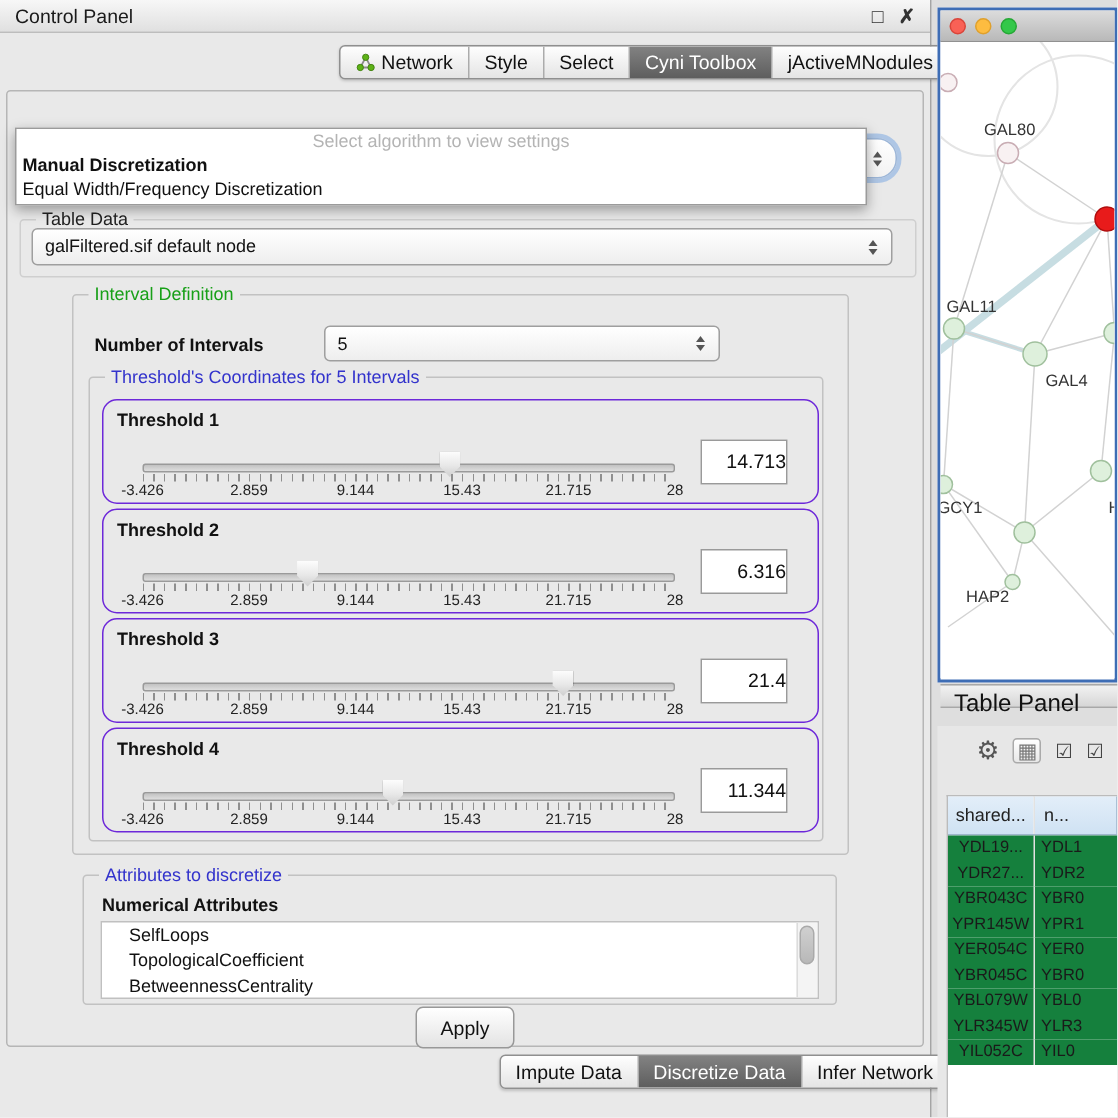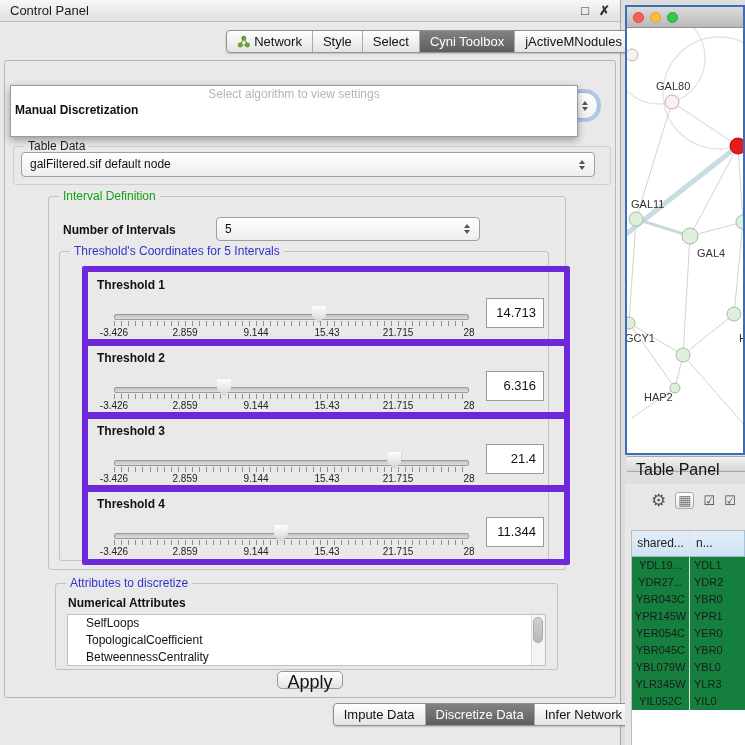--- a/index.html
+++ b/index.html
@@ -44,38 +44,38 @@
 
   .tdgroup{left:8px;top:85px;width:596px;height:37px;border-color:#cfcfcf}
   .tdcombo{position:absolute;left:16px;top:91px;width:574px;height:25px}
 
   .igroup{left:43px;top:135px;width:516px;height:372px}
   .ni-label{position:absolute;left:14px;top:26px;font-size:12px;font-weight:700;color:#111}
   .nicombo{position:absolute;left:167px;top:20px;width:264px;height:24px}
   .thgroup{position:absolute;left:10px;top:54px;width:488px;height:308px}
   .th-list{position:absolute;left:0;top:0;right:0;bottom:0}
 
-  .tbox{position:absolute;left:22px;width:476px;height:68px;border:6px solid #6d28d9;border-radius:2px}
+  .tbox{position:absolute;left:8px;width:476px;height:68px;border:1px solid #6d28d9;border-radius:10px}
   .tblabel{position:absolute;left:9px;top:6px;font-size:12px;font-weight:700;color:#111}
   .sarea{position:absolute;left:26px;top:34px;width:355px;height:32px}
   .strack{position:absolute;left:0;right:0;top:8px;height:4px;background:linear-gradient(#c2c2c2,#dedede);border:1px solid #9a9a9a;border-radius:2px}
   .sthumb{position:absolute;top:0;width:14px;height:17px;background:linear-gradient(#fdfdfd 0%,#e8e8e8 55%,#cfcfcf 100%);clip-path:polygon(0 0,100% 0,100% 58%,50% 100%,0 58%);filter:drop-shadow(0 0 1px rgba(0,0,0,.55))}
   .sticks{position:absolute;left:0;right:0;top:15px;height:5px;background:repeating-linear-gradient(to right,#8f8f8f 0,#8f8f8f 1px,transparent 1px,transparent 7.1px)}
   .sscale{position:absolute;left:0;right:0;top:21px;height:11px}
   .sclab{position:absolute;transform:translateX(-50%);font-size:10px;color:#222;white-space:nowrap}
-  .vfield{position:absolute;right:20px;top:26px;width:58px;height:30px;background:#fff;border:1px solid #9a9a9a;font-size:13px;line-height:28px;text-align:right;padding-right:7px;box-sizing:border-box;color:#111}
+  .vfield{position:absolute;right:20px;top:26px;width:58px;height:30px;background:#fff;border:1px solid #9a9a9a;font-size:13px;line-height:28px;text-align:right;box-sizing:border-box;color:#111}
 
   .agroup{left:50px;top:522px;width:501px;height:85px}
   .na-label{position:absolute;left:12px;top:12px;font-size:12px;font-weight:700;color:#111}
   .listbox{position:absolute;left:11px;right:11px;top:30px;height:50px;background:#fff;border:1px solid #c0c0c0;overflow:hidden}
   .litem{font-size:12px;line-height:17px;padding-left:18px;color:#111;white-space:nowrap}
   .vscroll{position:absolute;right:0;top:0;bottom:0;width:13px;background:#f4f4f4;border-left:1px solid #dcdcdc}
   .vthumb{position:absolute;top:2px;left:1px;width:10px;height:26px;background:linear-gradient(#d0d0d0,#b8b8b8);border:1px solid #aaa;border-radius:5px;box-sizing:border-box}
 
-  .apply{position:absolute;left:50%;transform:translateX(-50%);top:610px;width:66px;height:18px;background:linear-gradient(#ffffff,#e3e3e3);border:1px solid #989898;border-radius:5px;font-size:18px;font-family:inherit;color:#111;padding:0}
+  .apply{position:absolute;left:50%;transform:translateX(-50%);top:610px;width:66px;height:28px;background:linear-gradient(#ffffff,#e3e3e3);border:1px solid #989898;border-radius:5px;font-size:13px;font-family:inherit;color:#111;padding:0}
 
   
   .net-window{position:absolute;left:625px;top:5px;width:120px;height:450px;border:2px solid var(--frame-blue,#3e6db5);box-sizing:border-box;background:#fff}
   .mac-titlebar{height:21px;background:linear-gradient(#dcdcdc,#b9b9b9);border-bottom:1px solid #919191;display:flex;align-items:center;padding-left:6px;gap:6px;box-sizing:border-box}
   .light{width:11px;height:11px;border-radius:50%;display:inline-block;box-sizing:border-box}
   .light.red{background:#f96156;border:1px solid #d9453a}
   .light.yellow{background:#fdbc40;border:1px solid #dfa02c}
   .light.green{background:#34c84a;border:1px solid #25a835}
   .net-canvas{position:relative;width:116px;height:424px;background:#fff;overflow:hidden}
 
@@ -141,20 +141,21 @@
       <div class="algo-combo">
         <span class="combo-arrows">
             <i class="up"></i>
             <i class="dn"></i>
           </span>
       </div>
 
       <div class="popup">
         <div class="prow placeholder">Select algorithm to view settings</div>
         <div class="prow bold">Manual Discretization</div>
+        <div class="prow">Equal Width/Frequency Discretization</div>
       </div>
 
       <div class="group tdgroup">
         <span class="gtitle plain">Table Data</span>
       </div>
       <div class="combo tdcombo">
         <span class="combo-text">galFiltered.sif default node</span>
         <span class="combo-arrows">
             <i class="up"></i>
             <i class="dn"></i>

